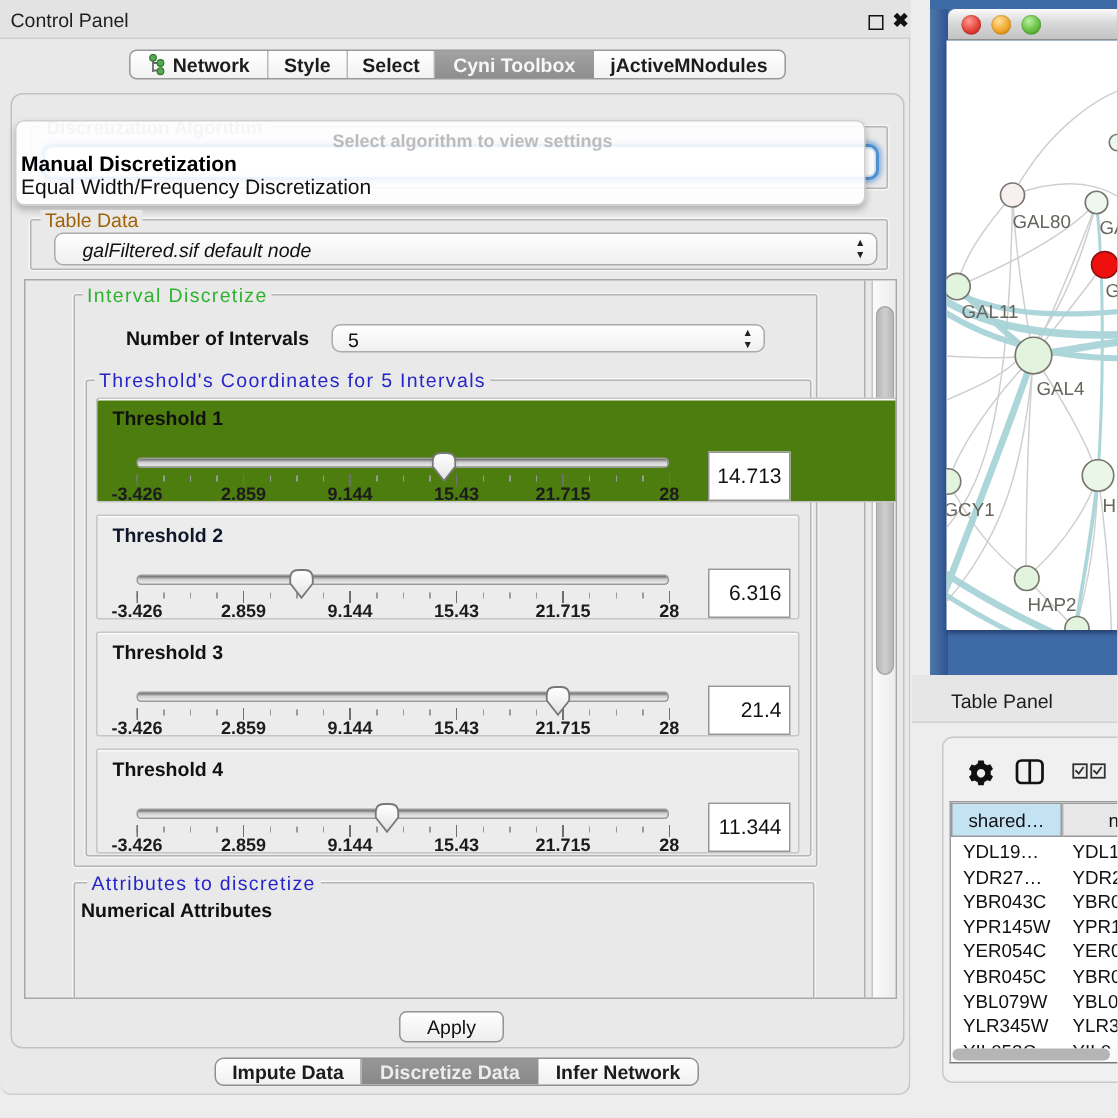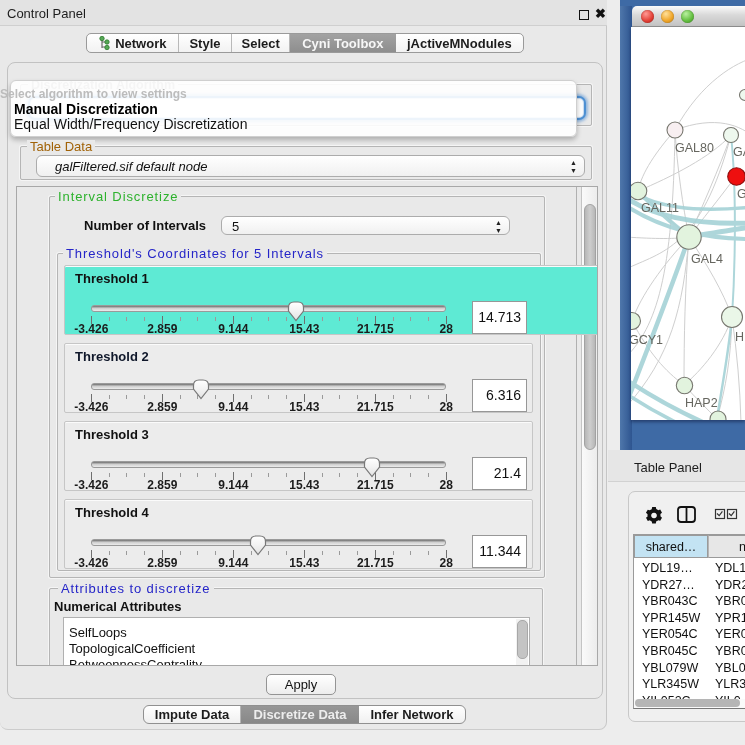--- a/index.html
+++ b/index.html
@@ -67,21 +67,21 @@
 
 <div id="opanel" class="abs"></div>
 
 <div class="gbox abs" style="left:20px; top:84px; width:572px; height:42px;"></div>
 <div class="gtitle abs" style="left:28px; top:78px; font-weight:bold; color:#9a9a9a; font-size:12.5px; letter-spacing:0;">Discretization Algorithm</div>
 <div class="abs" style="left:28px; top:96px; width:558px; height:24px; border-radius:7px;
   background:#fdfdfd; border:2.5px solid #4e90d2; box-shadow:0 0 3px 2px rgba(90,150,214,0.6), inset 0 0 1px 1px rgba(90,150,214,0.35);"></div>
 
 <div class="abs" style="left:10px; top:80px; width:567px; height:57px; background:rgba(255,255,255,0.90);
   border:1px solid #cfcfcf; border-radius:6px; box-shadow:0 3px 5px rgba(0,0,0,0.25);"></div>
-<div class="abs" style="left:0; top:87px; width:630px; text-align:left; font-size:12px; font-weight:600; color:#bcbcbc;">Select algorithm to view settings</div>
+<div class="abs" style="left:0; top:87px; width:630px; text-align:center; font-size:12px; font-weight:600; color:#bcbcbc;">Select algorithm to view settings</div>
 <div class="abs" style="left:14px; top:101px; font-size:14px; font-weight:bold; color:#000;">Manual Discretization</div>
 <div class="abs" style="left:14px; top:116px; font-size:14px; color:#111;">Equal Width/Frequency Discretization</div>
 
 <div class="gbox abs" style="left:20px; top:146px; width:572px; height:34px;"></div>
 <div class="gtitle abs" style="left:27px; top:140px; font-size:13px; letter-spacing:0; color:#a16207; background:#e9e9e9; padding:0 3px;">Table Data</div>
 <div class="combo abs" style="left:36px; top:155px; width:549px; height:22px;">
   <span style="position:absolute; left:18px; top:3px;font-style:italic;">galFiltered.sif default node</span>
   <span class="ar" style="top:3px;">▲</span>
       <span class="ar" style="top:11px;">▼</span>
 </div>
@@ -109,21 +109,21 @@
   <svg width="0" height="0" style="position:absolute;">
           <defs>
     <linearGradient id="thg" x1="0" y1="0" x2="0" y2="1">
       <stop offset="0" stop-color="#ffffff"></stop>
               <stop offset="0.5" stop-color="#f2f2f2"></stop>
               <stop offset="1" stop-color="#e2e2e2"></stop>
     </linearGradient>
   </defs>
         </svg>
 
-  <div style="position:absolute; left:47px; top:78px; width:564px; height:70px; background:#5eead4; border:1px solid #c6c6c6; border-radius:2px; box-shadow:inset 0 1px 0 #fbfbfb;">
+  <div style="position:absolute; left:47px; top:78px; width:564px; height:70px; background:#4d7c0f; border:1px solid #c6c6c6; border-radius:2px; box-shadow:inset 0 1px 0 #fbfbfb;">
     <div style="position:absolute; left:10px; top:5px; font-size:13px; font-weight:bold; color:#111;">Threshold 1</div>
     <div style="position:absolute; left:26px; top:39px; width:355px; height:7px; background:linear-gradient(#6e6e6e,#cfcfcf 45%,#ececec); border:1px solid #9a9a9a; border-radius:3px;"></div>
     <div style="position:absolute; left:25.8px; top:50px; width:356px; height:8px; background-image:repeating-linear-gradient(90deg,#6f6f6f 0 1px,transparent 1px 70.98px),repeating-linear-gradient(90deg,#9a9a9a 0 1px,transparent 1px 17.745px); background-size:356px 8px,356px 4px; background-position:0 0,0 0.5px; background-repeat:no-repeat;"></div>
     <div style="position:absolute; left:26.3px; top:55.5px; transform:translateX(-50%); font-size:12px; font-weight:bold; color:#1c1c1c; white-space:nowrap;">-3.426</div>
     <div style="position:absolute; left:97.3px; top:55.5px; transform:translateX(-50%); font-size:12px; font-weight:bold; color:#1c1c1c; white-space:nowrap;">2.859</div>
     <div style="position:absolute; left:168.3px; top:55.5px; transform:translateX(-50%); font-size:12px; font-weight:bold; color:#1c1c1c; white-space:nowrap;">9.144</div>
     <div style="position:absolute; left:239.3px; top:55.5px; transform:translateX(-50%); font-size:12px; font-weight:bold; color:#1c1c1c; white-space:nowrap;">15.43</div>
     <div style="position:absolute; left:310.3px; top:55.5px; transform:translateX(-50%); font-size:12px; font-weight:bold; color:#1c1c1c; white-space:nowrap;">21.715</div>
     <div style="position:absolute; left:381.2px; top:55.5px; transform:translateX(-50%); font-size:12px; font-weight:bold; color:#1c1c1c; white-space:nowrap;">28</div>
     <svg style="position:absolute; left:221.8px; top:34.5px;" width="18" height="21" viewBox="0 0 18 21">
@@ -176,25 +176,20 @@
     <div style="position:absolute; left:381.2px; top:55.5px; transform:translateX(-50%); font-size:12px; font-weight:bold; color:#1c1c1c; white-space:nowrap;">28</div>
     <svg style="position:absolute; left:184.1px; top:34.5px;" width="18" height="21" viewBox="0 0 18 21">
             <path d="M1.5,6.5 Q1.5,1 7,1 L11,1 Q16.5,1 16.5,6.5 L16.5,10 L9,19.5 L1.5,10 Z" fill="url(#thg)" stroke="#787878" stroke-width="1.2"></path>
           </svg>
     <div style="position:absolute; left:407px; top:35px; width:55px; height:33px; background:#fff; border:1px solid #979797; font-size:14px; color:#111; text-align:right; padding-right:5px; line-height:31px;">11.344</div>
   </div>
 
   <div class="gbox" style="left:32px; top:401px; width:494px; height:120px;"></div>
   <div class="gtitle" style="left:41px; top:395px; color:#2525c8;">Attributes to discretize</div>
   <div style="position:absolute; left:37px; top:412px; font-size:13px; font-weight:bold; color:#111;">Numerical Attributes</div>
-  <div style="position:absolute; left:46px; top:430px; width:467px; height:60px; background:#fff; border:1px solid #b0b0b0;">
-    <div style="position:absolute; left:5px; top:7px; font-size:13px; color:#111; line-height:15.8px;">SelfLoops<br>TopologicalCoefficient<br>BetweennessCentrality</div>
-    <div style="position:absolute; right:1px; top:1px; width:12px; height:58px; background:#f2f2f2;"></div>
-    <div style="position:absolute; right:1.5px; top:2px; width:11px; height:39px; background:#c4c4c4; border:1px solid #a8a8a8; border-radius:5px;"></div>
-  </div>
 </div>
 </div>
 
 <div class="abs" style="left:266px; top:674px; width:70px; height:21px; background:linear-gradient(#ffffff,#ededed); border:1px solid #949494; border-radius:5px; text-align:center; font-size:13px; color:#111; line-height:19px;">Apply</div>
 
 <div class="abs" style="left:143px; top:705px; width:323px; height:19px; background:linear-gradient(#ffffff,#f0f0f0); border:1px solid #909090; border-radius:6px; display:flex; overflow:hidden;">
   <div style="width:97px; border-right:1px solid #b5b5b5; display:flex; align-items:center; justify-content:center; font-size:13px; font-weight:600; color:#1c1c1c;">Impute Data</div>
   <div style="width:118px; background:linear-gradient(#979797,#888888); display:flex; align-items:center; justify-content:center; font-size:13px; font-weight:600; color:#ededed;">Discretize Data</div>
   <div style="flex:1; display:flex; align-items:center; justify-content:center; font-size:13px; font-weight:600; color:#1c1c1c;">Infer Network</div>
 </div>

